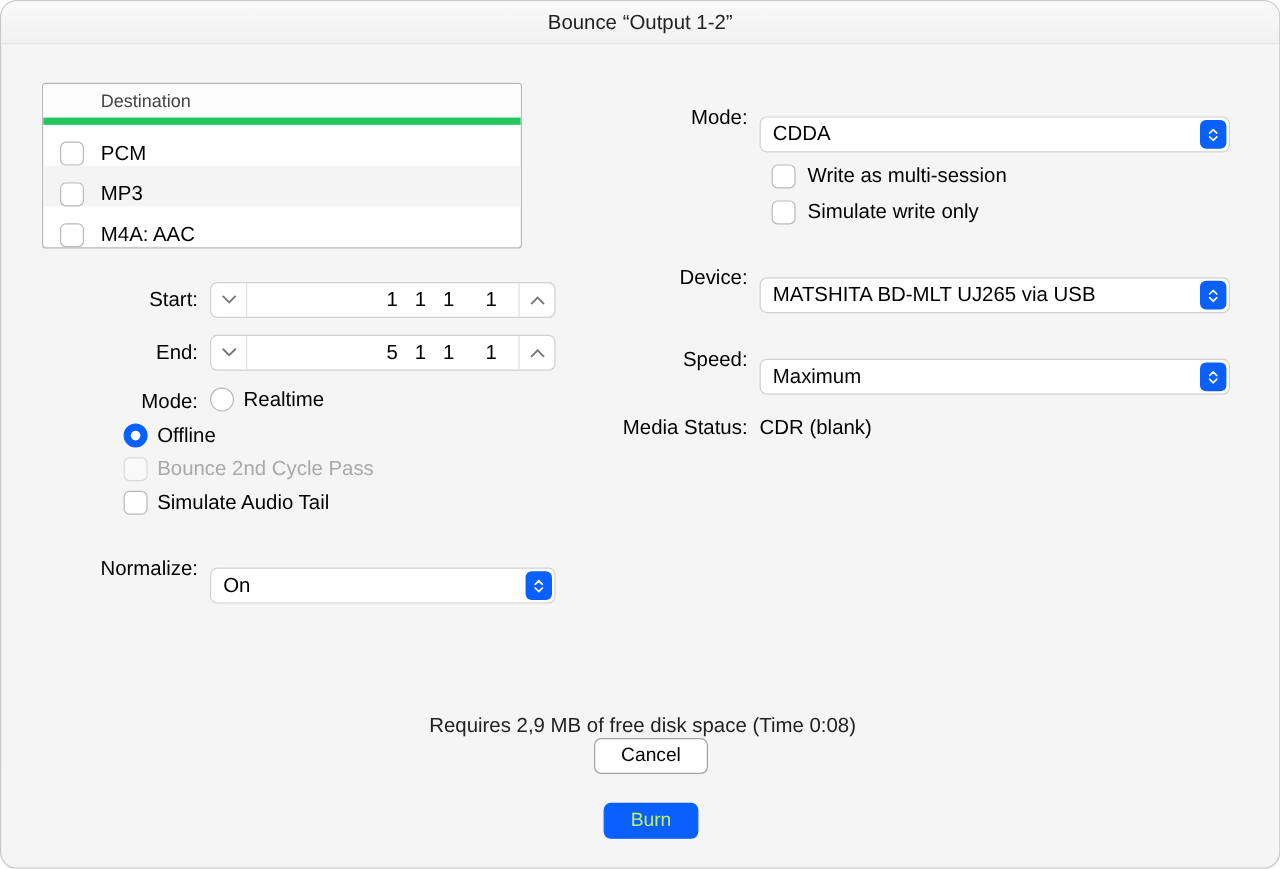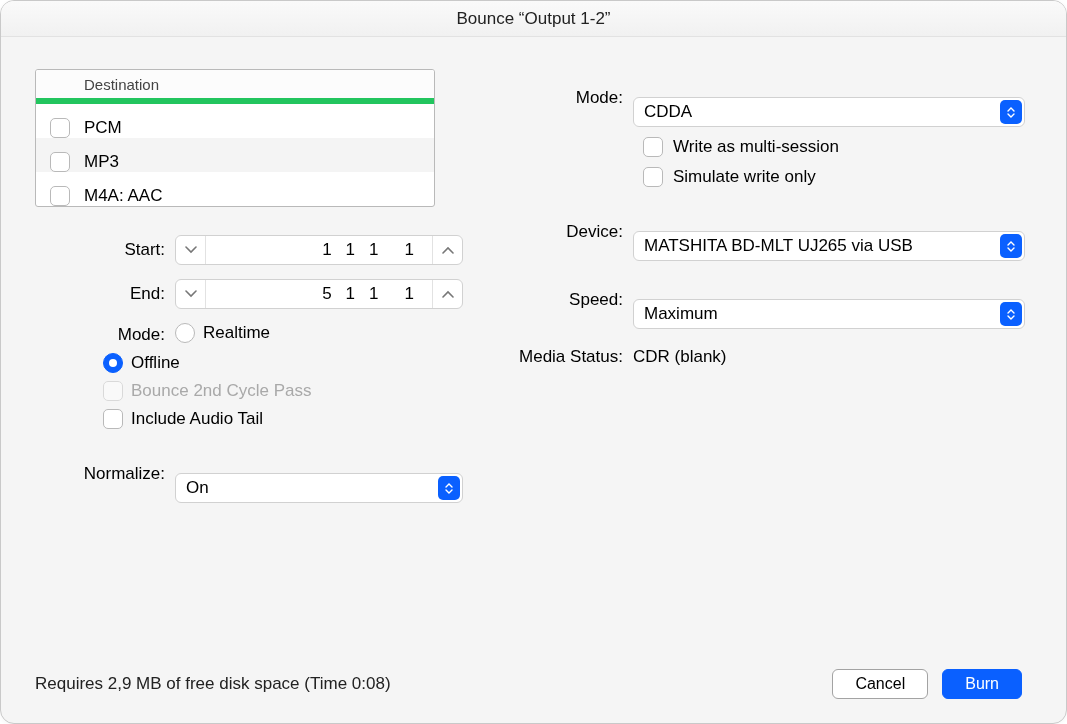--- a/index.html
+++ b/index.html
@@ -219,42 +219,44 @@
   .media-status {
     display: flex;
     margin-top: 18px;
     font-size: 17px;
   }
   .media-status .lbl { width: 118px; text-align: center; padding-right: 6px; }
 
   
   .footer {
     position: absolute;
-    left: 0; right: 14px; bottom: 0;
+    left: 0; right: 0; bottom: 0;
     padding: 18px 30px 24px 34px;
     display: flex;
     align-items: center;
+    flex-direction: column;
   }
   .disk-text { font-size: 17px; color: #222; }
   .spacer { flex: 1; }
   .btn {
     height: 30px;
     padding: 0 22px;
     border-radius: 6px;
     border: 1px solid #a3a3a3;
     background: #fff;
     font-size: 16px;
     cursor: pointer;
     margin-left: 14px;
   }
   .btn.primary {
     background: #0a60ff;
     border-color: #0a60ff;
-    color: #ffffff;
+    color: #bef264;
     font-weight: 500;
+    margin-top: 24px;
   }
 </style>
 </head>
 <body>
 
 <div class="window">
   <div class="titlebar">Bounce “Output 1-2”</div>
 
   <div class="content">
 
@@ -357,21 +359,21 @@
       <div class="check-line">
         <span class="mac-check disabled">
           
         </span>
         <span class="disabled-text">Bounce 2nd Cycle Pass</span>
       </div>
       <div class="check-line">
         <span class="mac-check">
           
         </span>
-        <span>Include Audio Tail</span>
+        <span>Simulate Audio Tail</span>
       </div>
 
       <div class="form-row" style="margin-top:16px">
         <div class="form-label">Normalize:</div>
         <div class="mac-select">
           <span>On</span>
           <span class="select-end">
             <svg width="8" height="5" viewBox="0 0 8 5">
                 <path d="M1 4 L4 1 L7 4" stroke="#fff" stroke-width="1.4" fill="none" stroke-linecap="round"></path>
               </svg>

